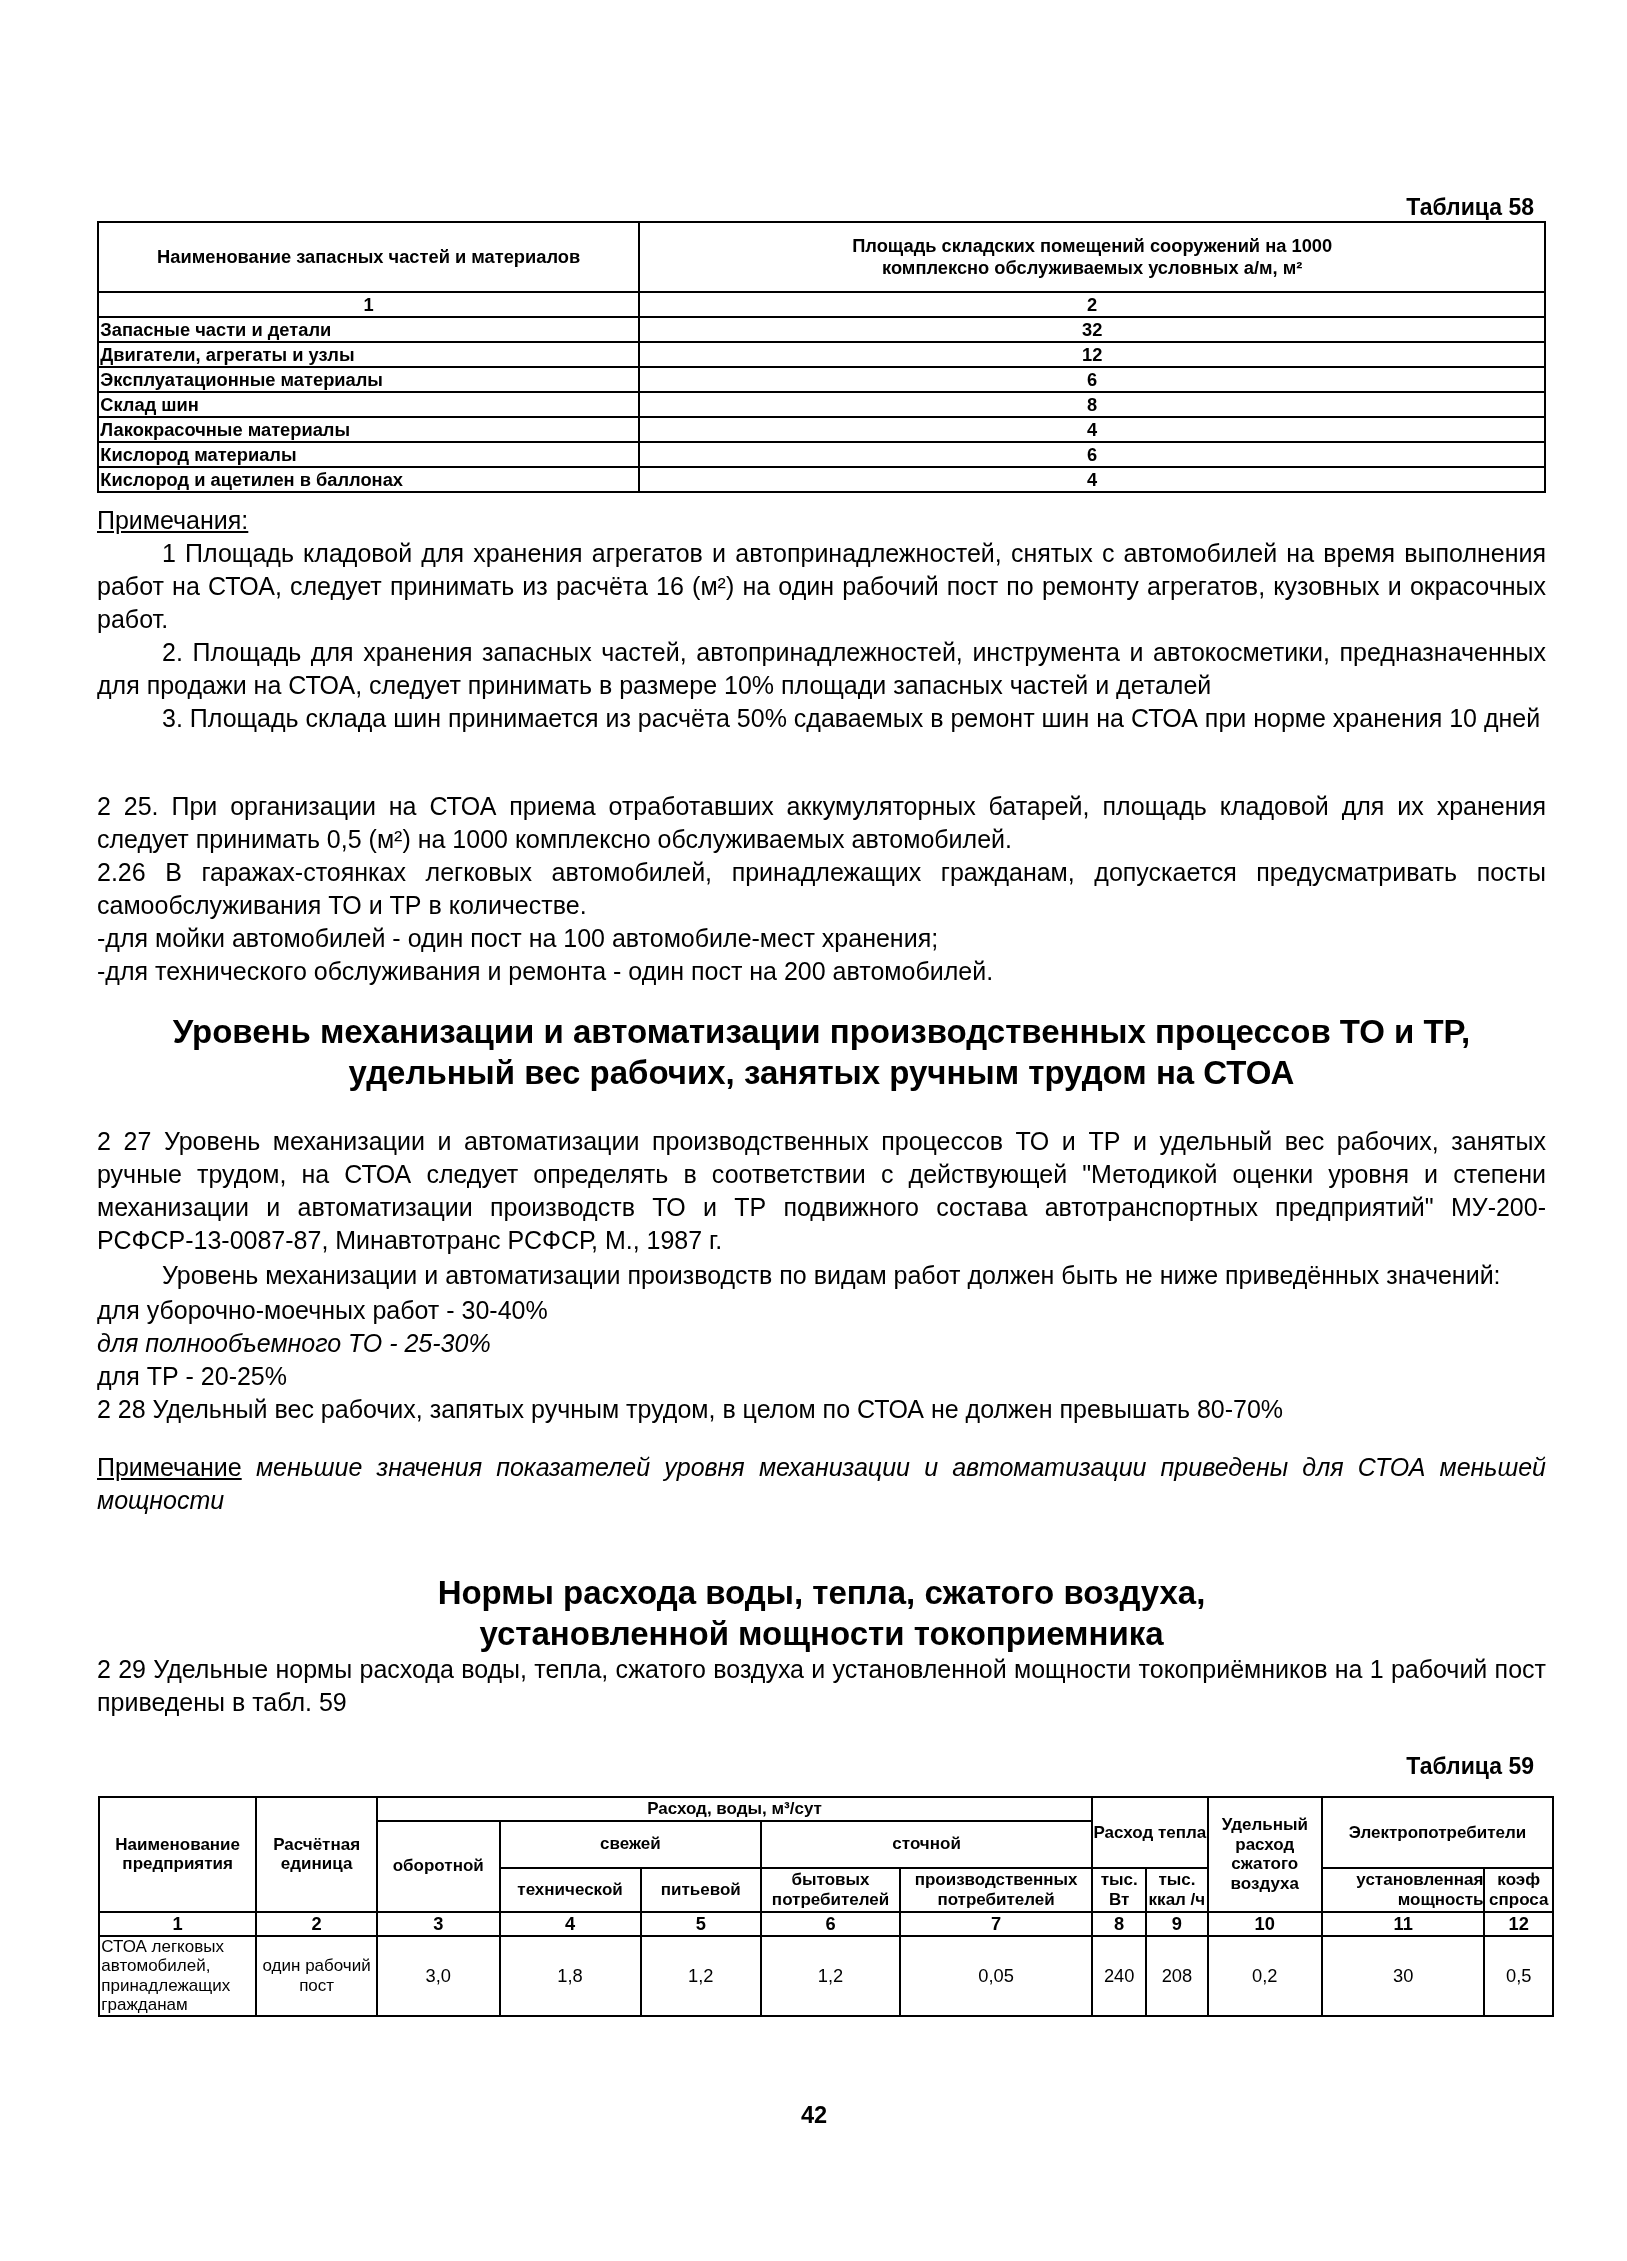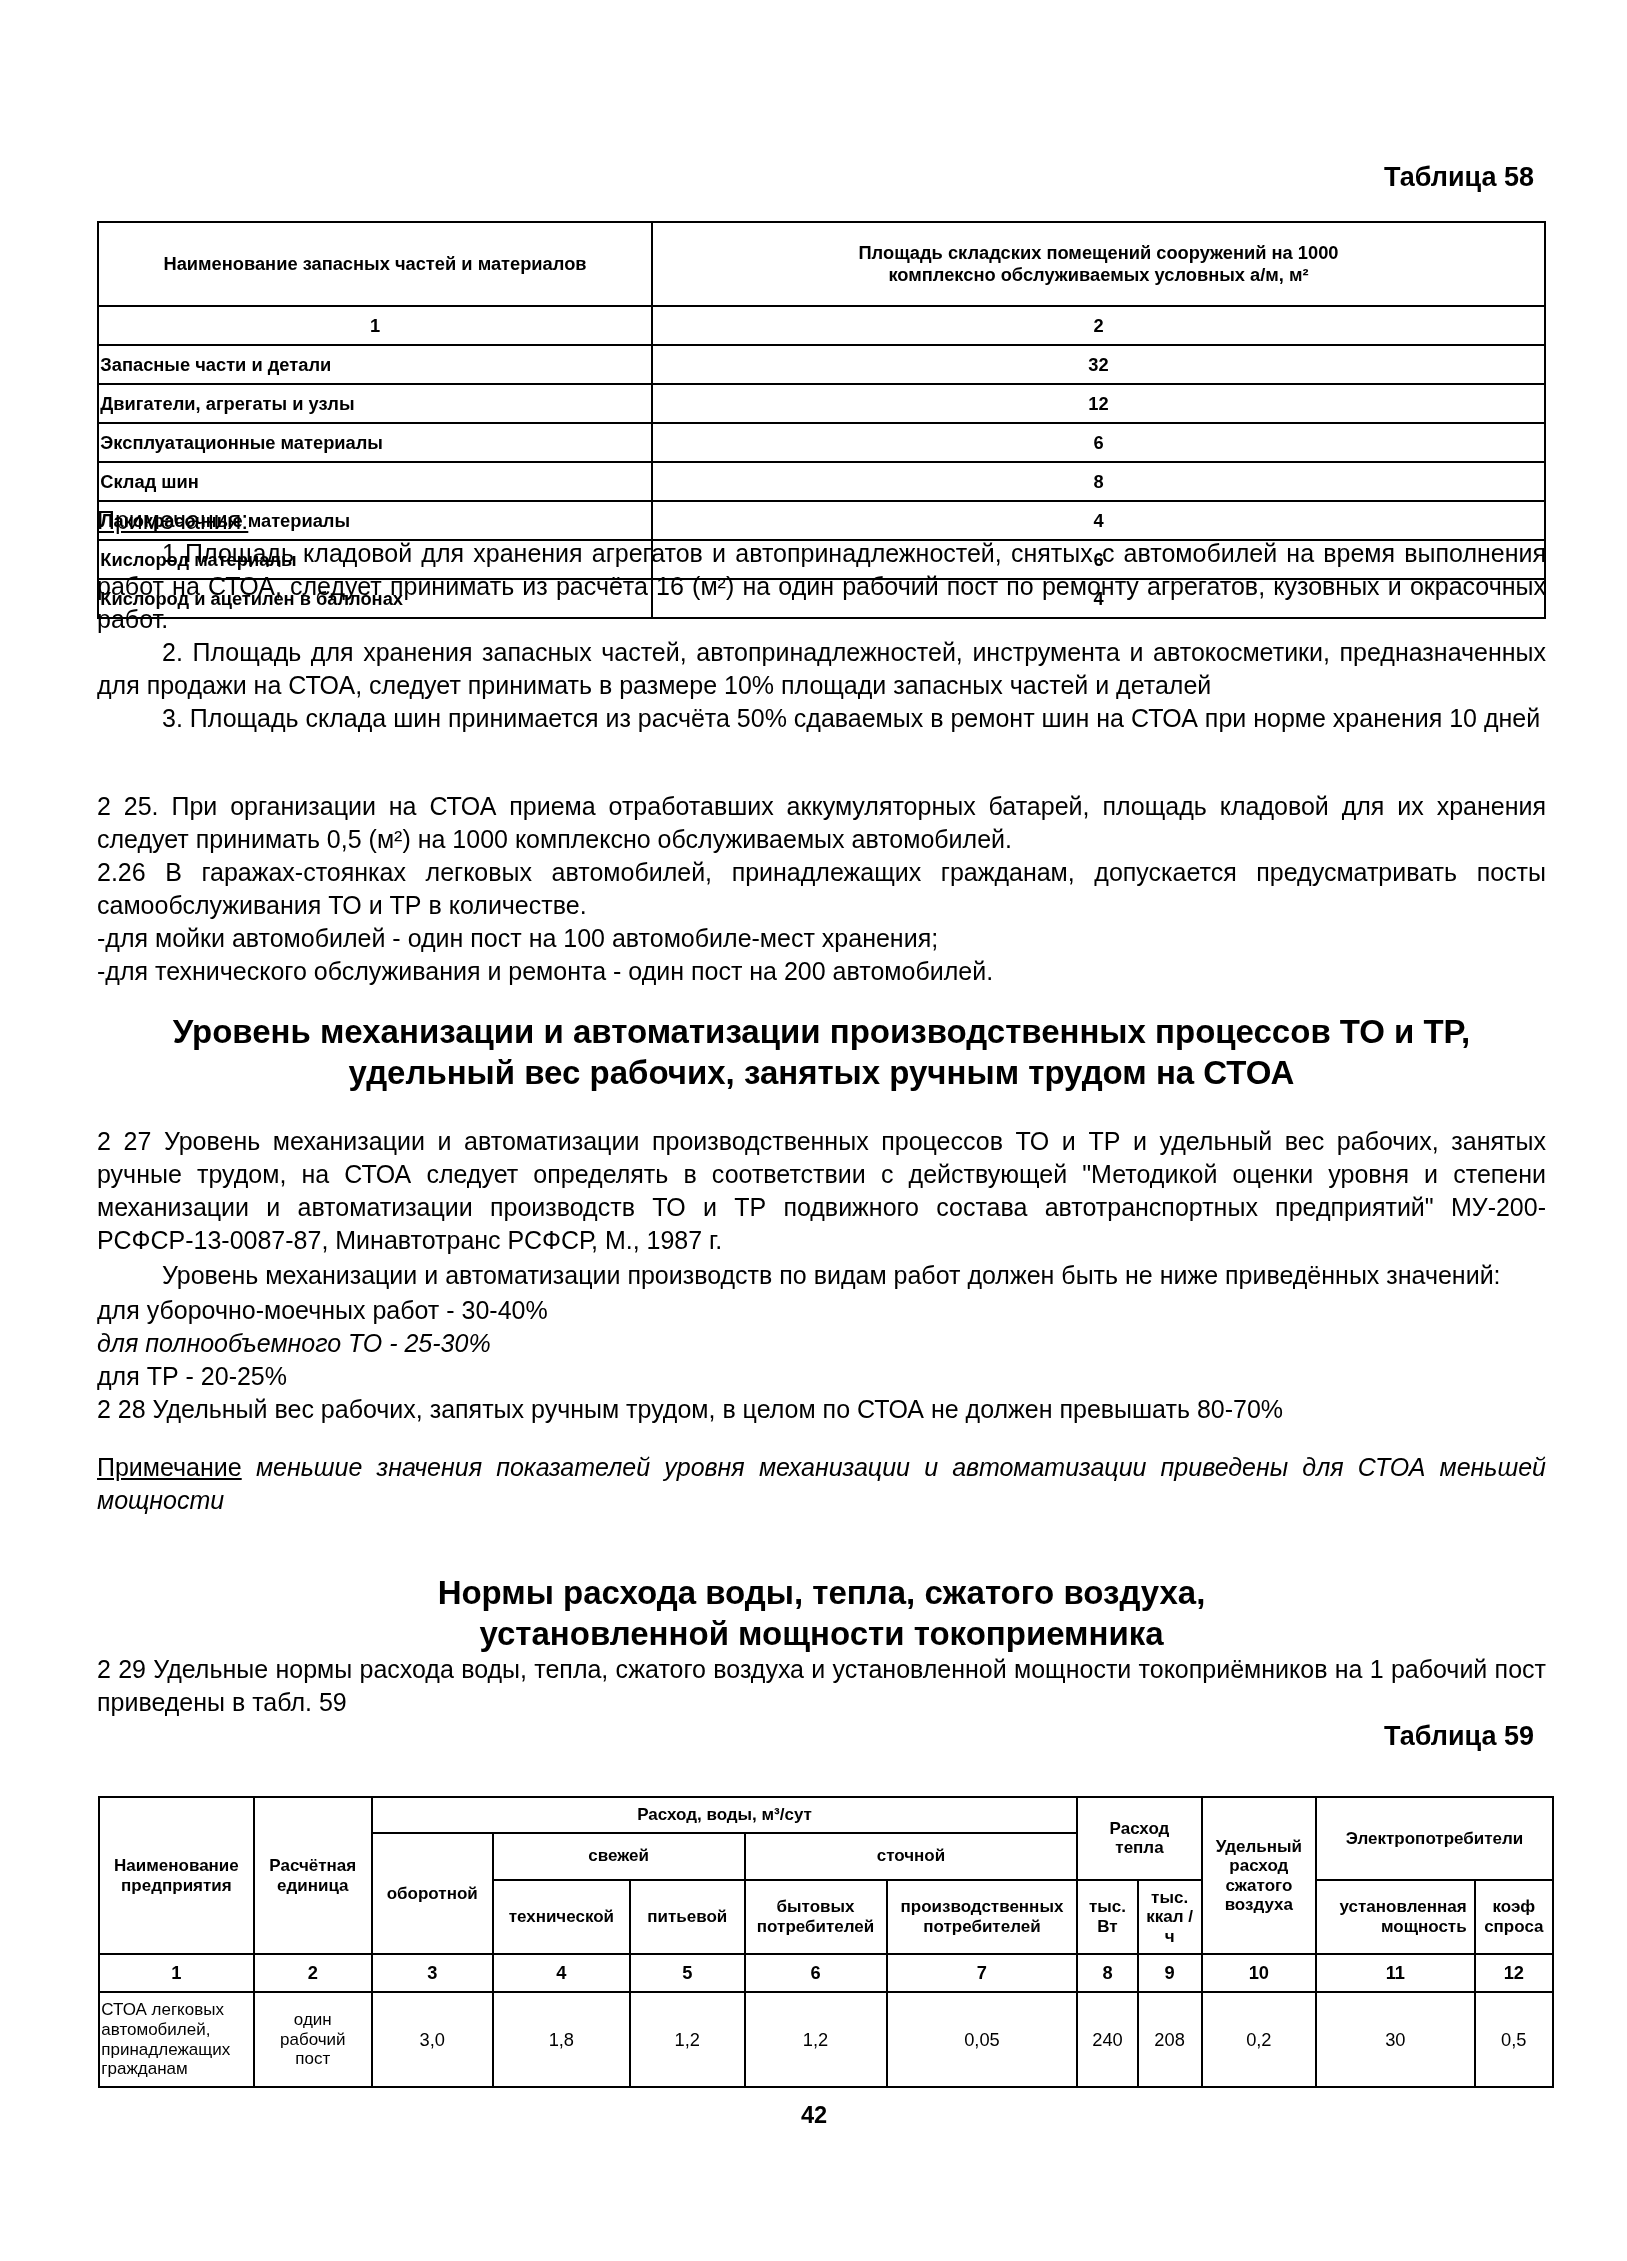--- a/index.html
+++ b/index.html
@@ -1,23 +1,23 @@
 <!DOCTYPE html>
 <html style="font-size:10.5px"><head>
 <meta charset="utf-8">
 <style>
   html, body { margin: 0; padding: 0; background: #ffffff; }
   body {
     width: 1628px; height: 2261px; position: relative; overflow: hidden;
     font-family: "Liberation Sans", sans-serif; color: #000;
   }
   .abs { position: absolute; }
-  .table-caption { font-weight: bold; font-size: 27px; right: 94px; }
+  .table-caption { font-weight: bold; font-size: 23px; right: 94px; margin-top: 32px; }
   table { border-collapse: collapse; position: absolute; }
-  table td, table th { border: 2px solid #000; padding: 7px; }
+  table td, table th { border: 2px solid #000; padding: 0; }
   #t58 { left: 97px; top: 221px; width: 1449px; font-size: 18.3px; font-weight: bold; }
   #t58 th { font-weight: bold; height: 68px; text-align: center; line-height: 22px; }
   #t58 td { height: 23px; line-height: 19.6px; }
   #t58 td.c1 { width: 538px; text-align: left; padding-left: 1.3px; }
   #t58 td.c2 { text-align: center; }
   #t58 tr.colnum td { text-align: center; }
   .txt { left: 97px; width: 1449px; font-size: 25px; line-height: 33px; }
   .p { margin: 0; text-align: justify; }
   .indent { text-indent: 65px; }
   .u { text-decoration: underline; }

